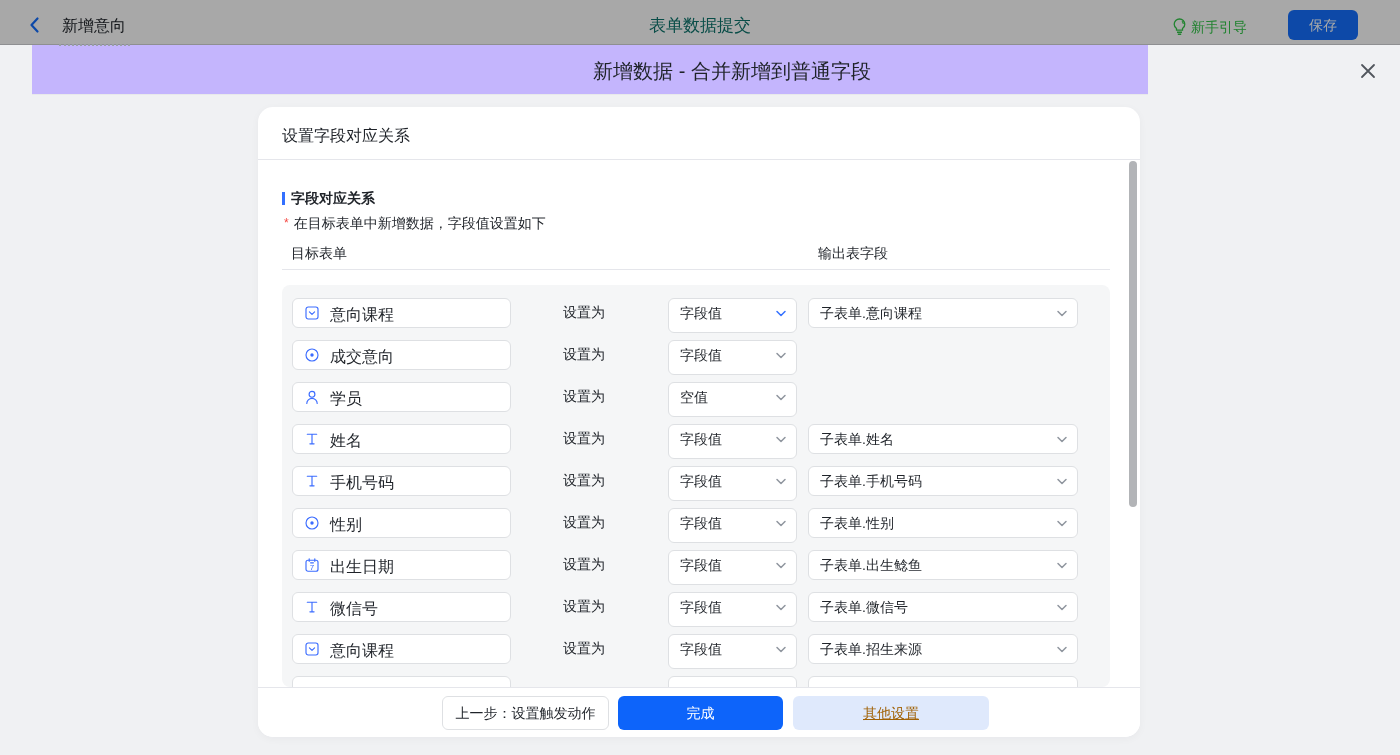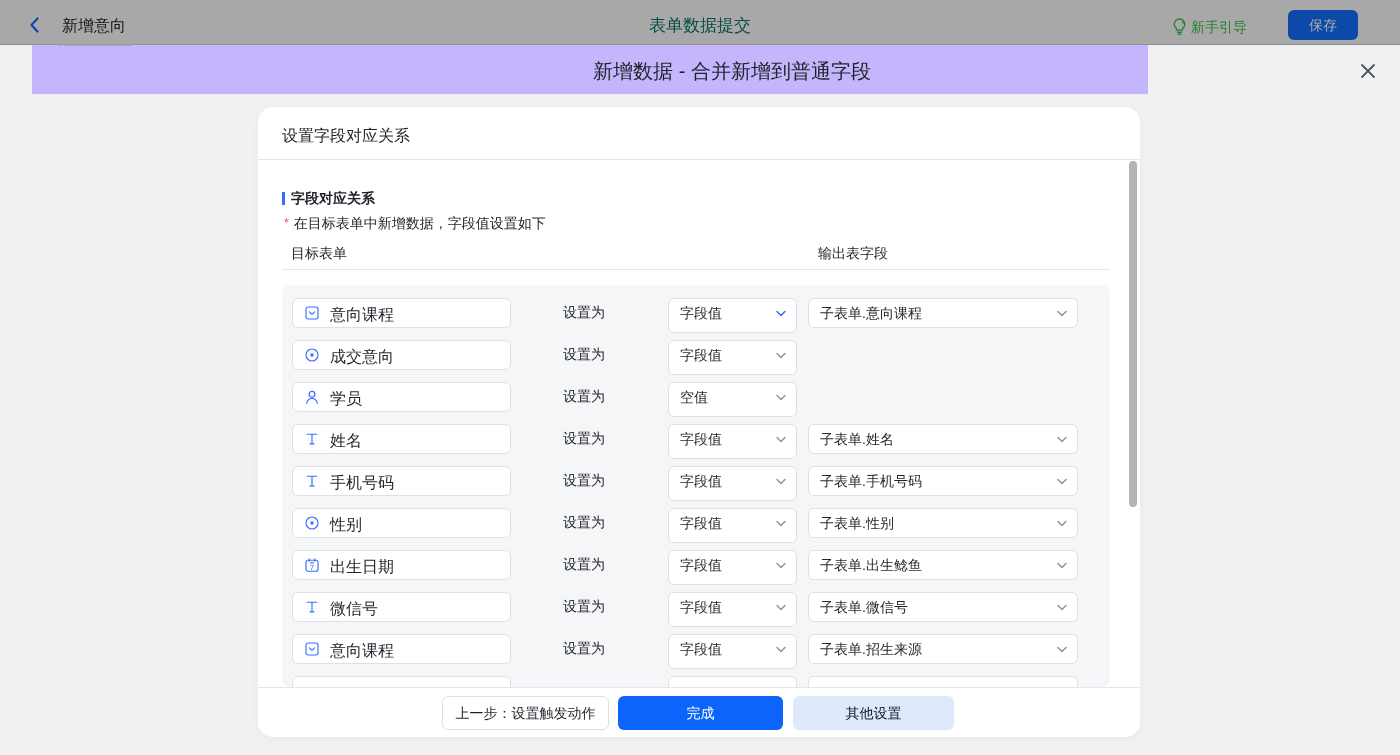--- a/index.html
+++ b/index.html
@@ -41,21 +41,21 @@
 .sel1 { position:absolute; left:386px; top:0; width:129px; height:35px; background:#fff; border:1px solid #dee0e3; border-radius:6px; }
 .sel2 { position:absolute; left:526px; top:0; width:270px; height:30px; background:#fff; border:1px solid #dee0e3; border-radius:6px; }
 .sel1 .txt, .sel2 .txt { position:absolute; left:11px; top:6px; font-size:14px; color:#1f2329; }
 .caret { position:absolute; right:9px; top:11px; }
 
 
 .cfoot { position:absolute; left:0; top:580px; width:882px; height:50px; background:#fff; border-top:1px solid #e5e6eb; }
 .btn { position:absolute; top:8px; height:34px; border-radius:6px; font-size:14px; text-align:center; line-height:30px; }
 .btn1 { left:184px; width:167px; background:#fff; border:1px solid #dee0e3; color:#1f2329; line-height:32px; }
 .btn2 { left:360px; width:165px; background:#0d64fa; color:#fff; line-height:34px; }
-.btn3 { left:535px; width:161px; background:#dfe9fc; color:#0f172a; line-height:34px; }
+.btn3 { left:535px; width:196px; background:#dfe9fc; color:#a16207; line-height:34px;text-decoration:underline; }
 
 
 .sbar { position:absolute; left:1129px; top:161px; width:8px; height:346px; background:#b2b4b7; border-radius:4px; }
 </style>
 </head>
 <body>
 
 <div class="topbar">
   <svg class="backicon" width="18" height="18" viewBox="0 0 18 18">
       <path d="M11.5 2.5 L5.5 9 L11.5 15.5" fill="none" stroke="#1470ff" stroke-width="2.2" stroke-linecap="round" stroke-linejoin="round"></path>

